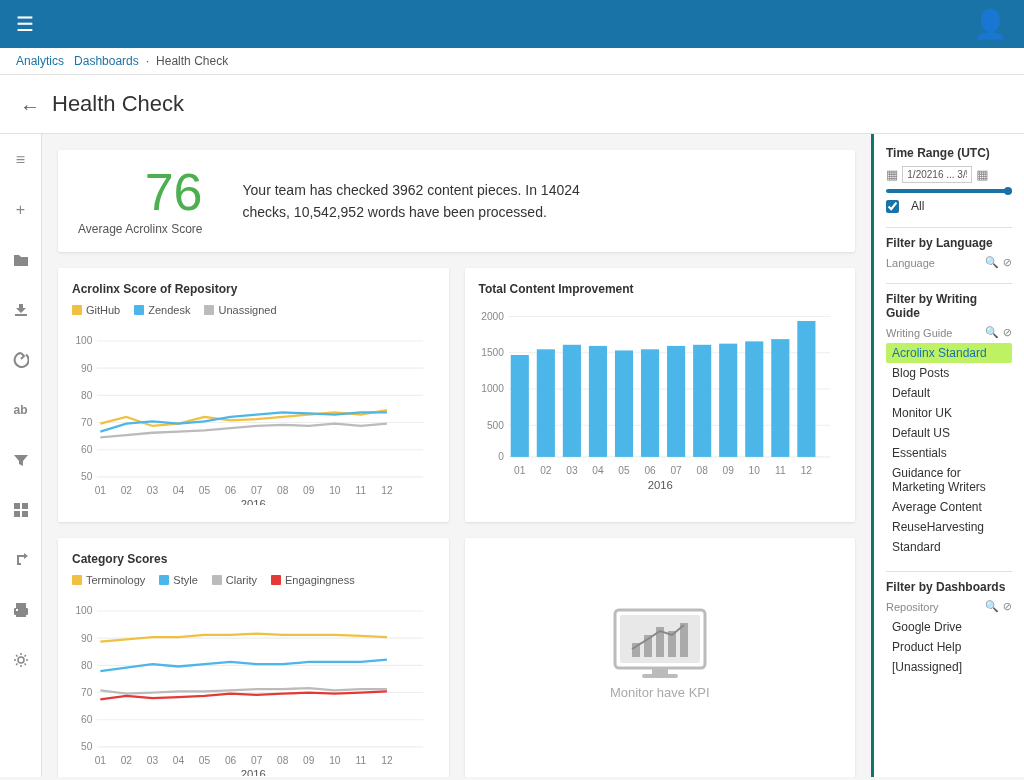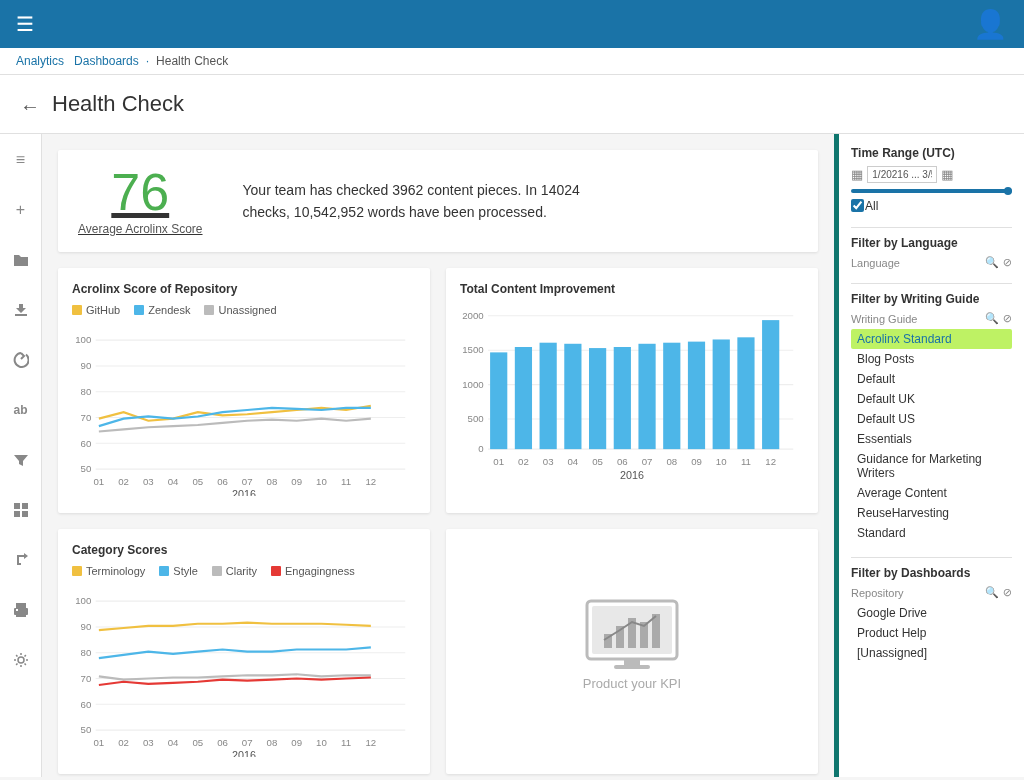--- a/index.html
+++ b/index.html
@@ -72,40 +72,40 @@
     
     .content-area {
       flex: 1;
       overflow-y: auto;
       padding: 16px;
       background: #f5f5f5;
     }
 
     
     .right-sidebar {
-      width: 190px;
+      width: 153px;
       background: white;
-      border-left: 5px solid #0f766e;
+      border-left: 3px solid #0f766e;
       padding: 12px;
       overflow-y: auto;
       font-size: 12px;
     }
 
     
     .summary-banner {
       background: white;
       padding: 16px 20px;
       display: flex;
       align-items: center;
       gap: 40px;
       margin-bottom: 16px;
       border-radius: 2px;
       box-shadow: 0 1px 3px rgba(0,0,0,0.1);
     }
-    .score-block { text-align: center; text-decoration: underline; }
+    .score-block { text-align: right; }
     .score-number { font-size: 52px; font-weight: 300; color: #4caf50; line-height: 1; }
     .score-label { font-size: 12px; color: #555; margin-top: 4px; }
     .summary-text { font-size: 14px; color: #333; line-height: 1.6; }
 
     
     .chart-grid {
       display: grid;
       grid-template-columns: 1fr 1fr;
       gap: 16px;
     }
@@ -189,22 +189,22 @@
       position: absolute;
       right: 0;
       top: -2px;
       width: 8px;
       height: 8px;
       background: #1a73a7;
       border-radius: 50%;
     }
     .all-checkbox {
       display: flex;
-      align-items: flex-start;
-      gap: 1px;
+      align-items: flex-end;
+      gap: 12px;
       margin-bottom: 10px;
       font-size: 12px;
     }
     .all-checkbox input { accent-color: #1a73a7; }
 
     .rs-list { list-style: none; padding: 0; }
     .rs-list li {
       padding: 3px 6px;
       font-size: 12px;
       color: #333;
@@ -480,21 +480,21 @@
             <rect x="34" y="30" width="8" height="22" fill="#aaa"></rect>
             <rect x="46" y="22" width="8" height="30" fill="#aaa"></rect>
             <rect x="58" y="26" width="8" height="26" fill="#aaa"></rect>
             <rect x="70" y="18" width="8" height="34" fill="#aaa"></rect>
 
             <polyline points="22,44 38,34 50,26 62,30 74,20" fill="none" stroke="#888" stroke-width="2"></polyline>
 
             <rect x="42" y="63" width="16" height="6" fill="#bbb"></rect>
             <rect x="32" y="69" width="36" height="4" rx="2" fill="#bbb"></rect>
           </svg>
-          <div class="kpi-text">Product your KPI</div>
+          <div class="kpi-text">Monitor have KPI</div>
         </div>
       </div>
 
     </div>
   </div>
 
   <div class="right-sidebar">
 
     <div class="rs-section">
       <div class="rs-title">Time Range (UTC)</div>
@@ -531,21 +531,21 @@
         <span>Writing Guide</span>
         <div class="rs-icons">
           <span class="rs-icon">🔍</span>
           <span class="rs-icon">⊘</span>
         </div>
       </div>
       <ul class="rs-list">
         <li class="selected">Acrolinx Standard</li>
         <li>Blog Posts</li>
         <li>Default</li>
-        <li>Default UK</li>
+        <li>Monitor UK</li>
         <li>Default US</li>
         <li>Essentials</li>
         <li>Guidance for Marketing Writers</li>
         <li>Average Content</li>
         <li>ReuseHarvesting</li>
         <li>Standard</li>
       </ul>
     </div>
 
     <hr class="rs-divider">

